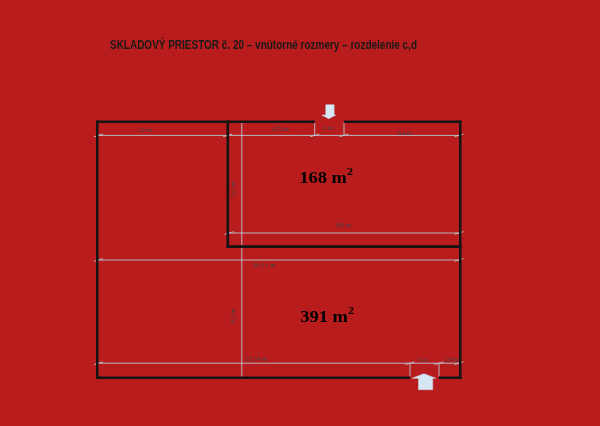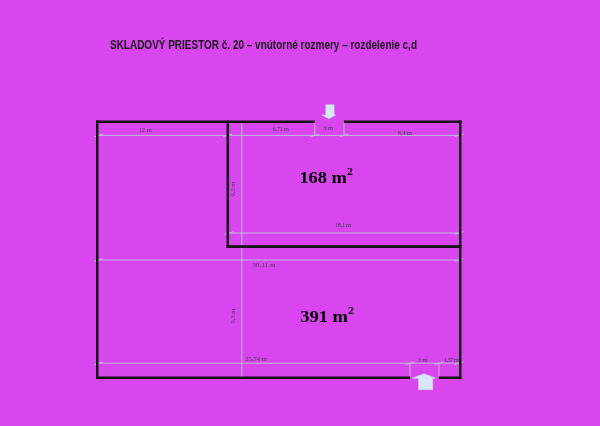--- a/index.html
+++ b/index.html
@@ -1,16 +1,16 @@
 <!DOCTYPE html>
 <html><head>
 <meta charset="utf-8">
 <style>
   html,body{margin:0;padding:0;background:#ffffff;}
-  .page{position:relative;width:600px;height:426px;background:#d946ef;overflow:hidden;}
+  .page{position:relative;width:600px;height:426px;background:#b91c1c;overflow:hidden;}
   svg{position:absolute;left:0;top:0;}
   text{font-family:"Liberation Serif", serif;}
 </style>
 </head>
 <body>
 <div class="page">
 <svg width="600" height="426" viewBox="0 0 600 426">
 
   <text x="110" y="48.5" style="font-family:'Liberation Sans',sans-serif" font-weight="bold" font-size="12.2" fill="#1a1a1a" textLength="307" lengthAdjust="spacingAndGlyphs">SKLADOVÝ PRIESTOR č. 20 – vnútorné rozmery – rozdelenie c,d</text>
 

